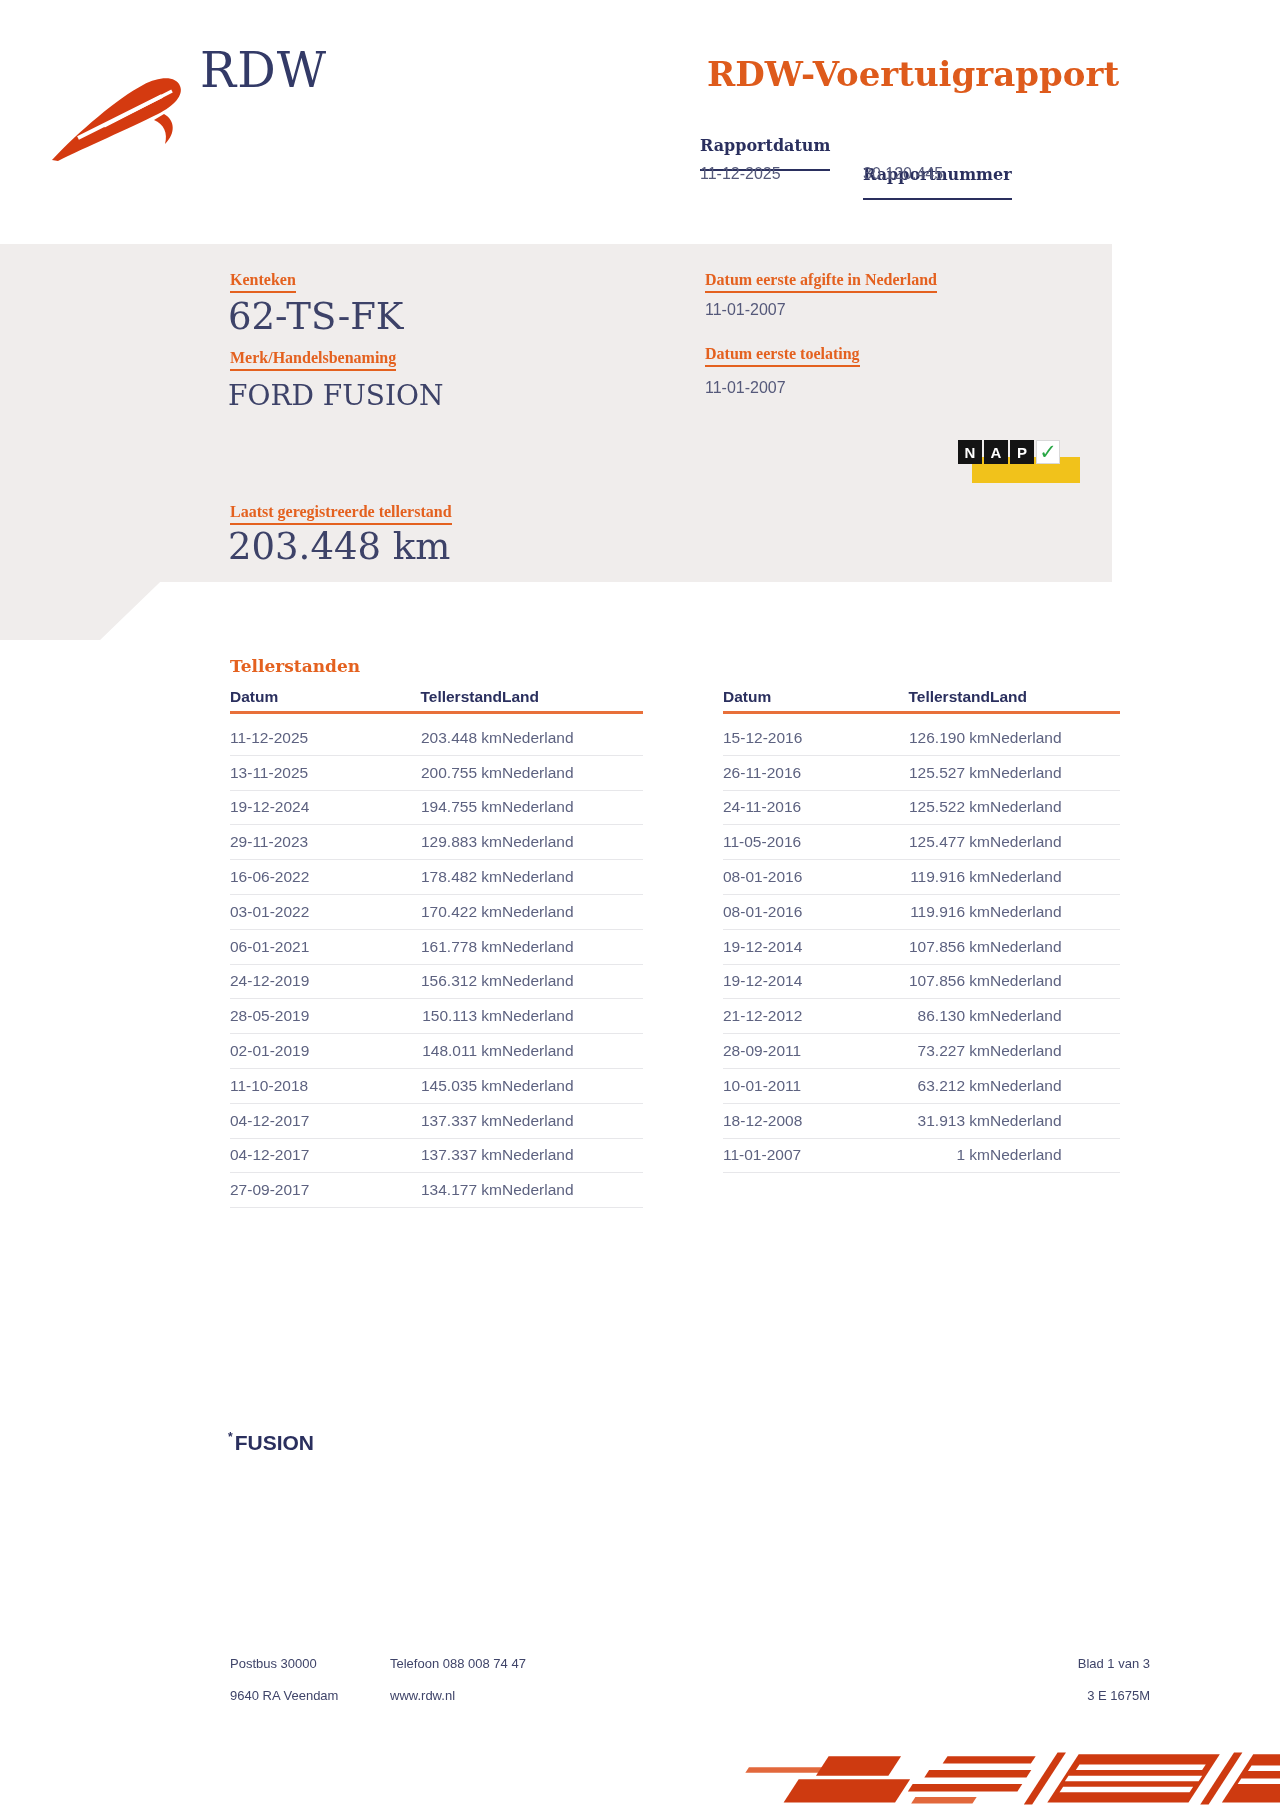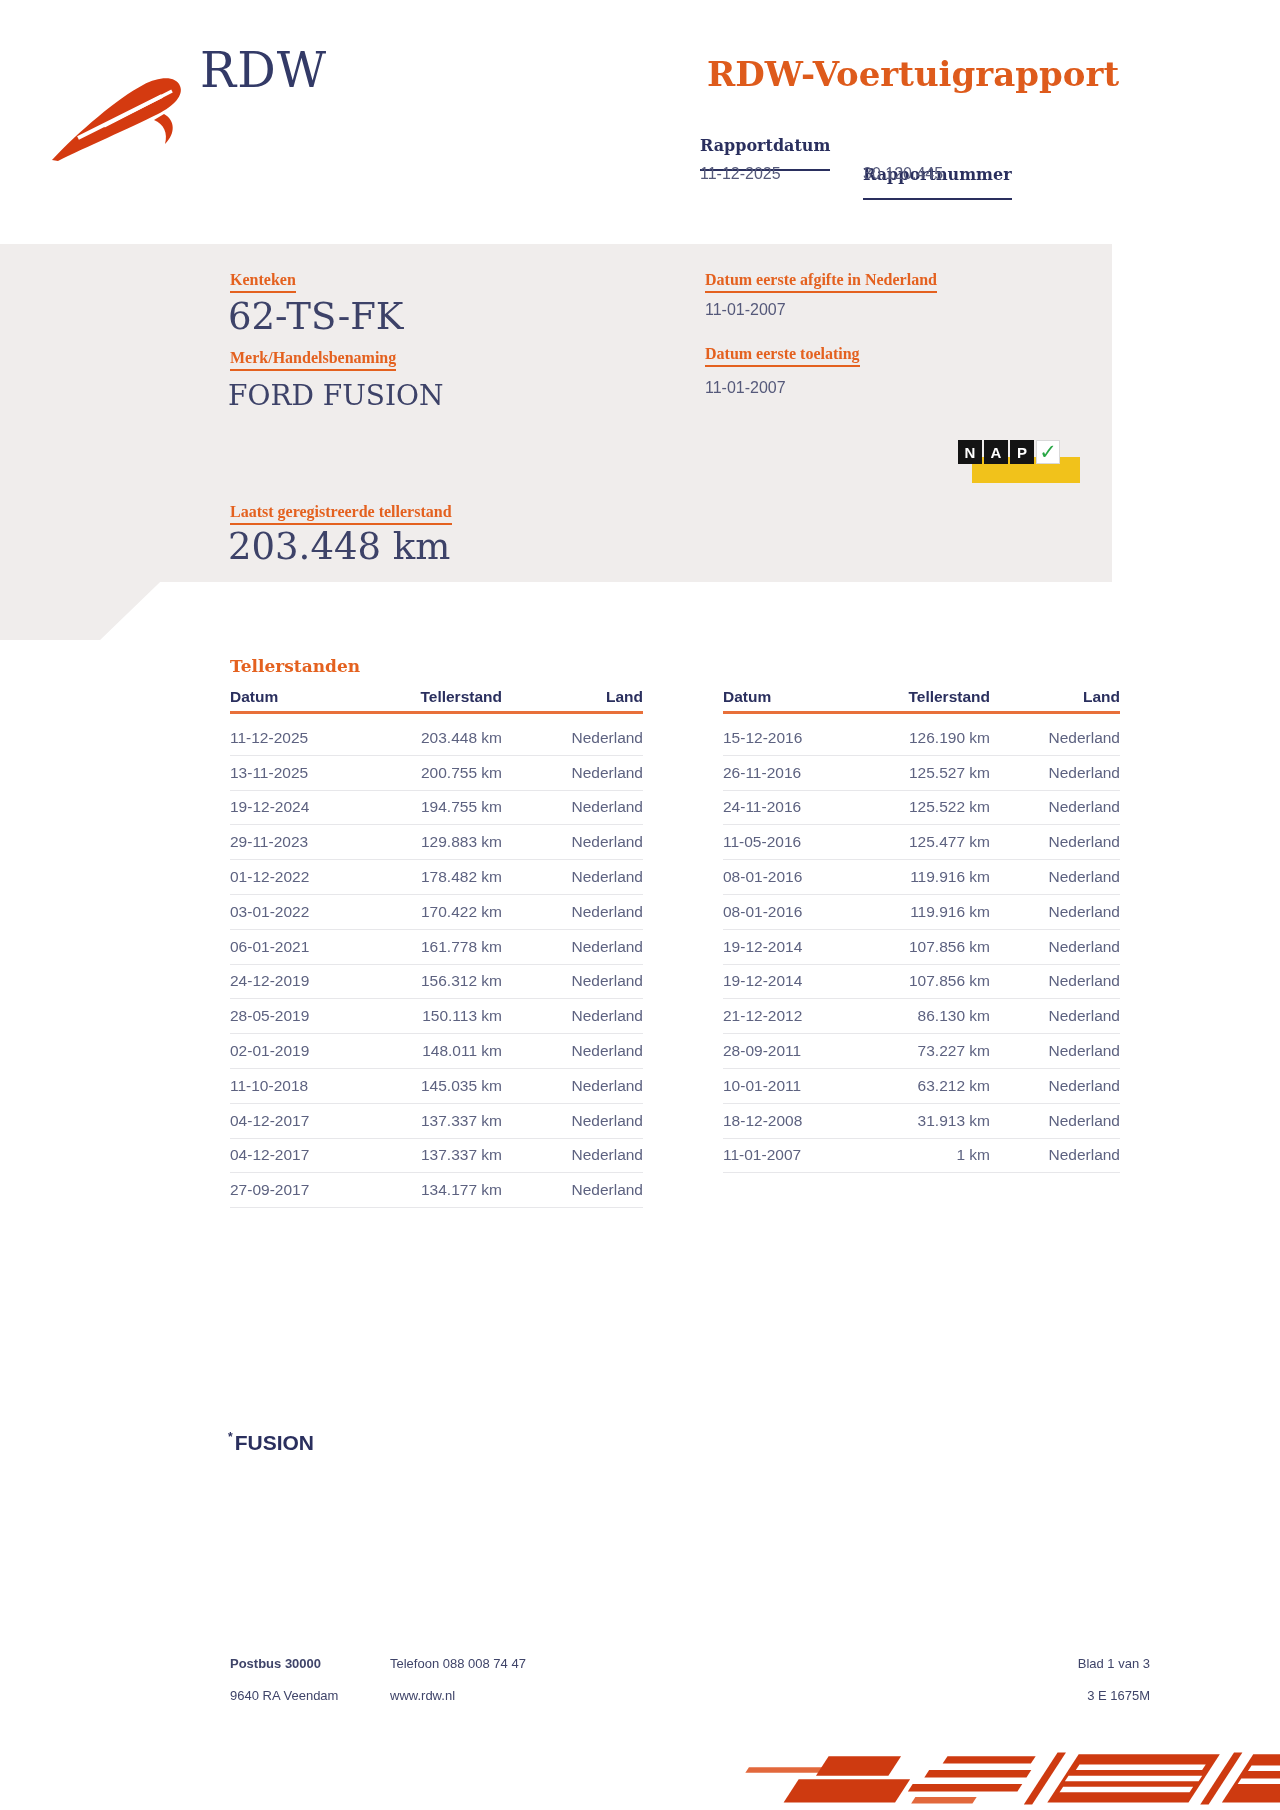--- a/index.html
+++ b/index.html
@@ -95,36 +95,36 @@
     padding-bottom:5px;border-bottom:3px solid #e8703a;
     font-weight:bold;color:#2a2f5e;margin-bottom:7px;
   }
   .trow{
     display:flex;align-items:center;height:34.8px;box-sizing:border-box;
     border-bottom:1px solid #e7e7ea;color:#5d6280;
   }
   .c-datum{width:140px;text-align:left;}
   .otable.left  .c-tell{width:132px;text-align:right;}
   .otable.right .c-tell{width:127px;text-align:right;}
-  .c-land{flex:1;text-align:right;}
+  .c-land{flex:1;}
 
   
   .footnote-title{
     position:absolute;left:228px;top:1430px;
     font-size:21px;font-weight:bold;color:#2a2f5e;
   }
   .footnote-title sup{font-size:12px;vertical-align:9px;margin-right:2px;}
   .footnote-text{
     position:absolute;left:230px;top:1462px;width:825px;
     font-size:16px;color:#ee7442;line-height:33px;
   }
 
   
   .ftr{position:absolute;font-size:13px;color:#3f4469;white-space:nowrap;}
-  .ftr.a1{left:230px;top:1656px;font-weight:bold;}
+  .ftr.a1{left:230px;top:1656px;}
   .ftr.a2{left:230px;top:1688px;}
   .ftr.p1{left:390px;top:1656px;}
   .ftr.p2{left:390px;top:1688px;}
   .ftr.r{right:130px;text-align:right;}
   .ftr.r1{top:1656px;}
   .ftr.r2{top:1688px;}
 
   
   .deco-svg{position:absolute;left:700px;top:1745px;width:580px;height:65px;}
 </style>
@@ -201,21 +201,21 @@
         <span class="c-land">Nederland</span>
       </div>
 
       <div class="trow">
         <span class="c-datum">29-11-2023</span>
         <span class="c-tell">129.883 km</span>
         <span class="c-land">Nederland</span>
       </div>
 
       <div class="trow">
-        <span class="c-datum">01-12-2022</span>
+        <span class="c-datum">16-06-2022</span>
         <span class="c-tell">178.482 km</span>
         <span class="c-land">Nederland</span>
       </div>
 
       <div class="trow">
         <span class="c-datum">03-01-2022</span>
         <span class="c-tell">170.422 km</span>
         <span class="c-land">Nederland</span>
       </div>
 

